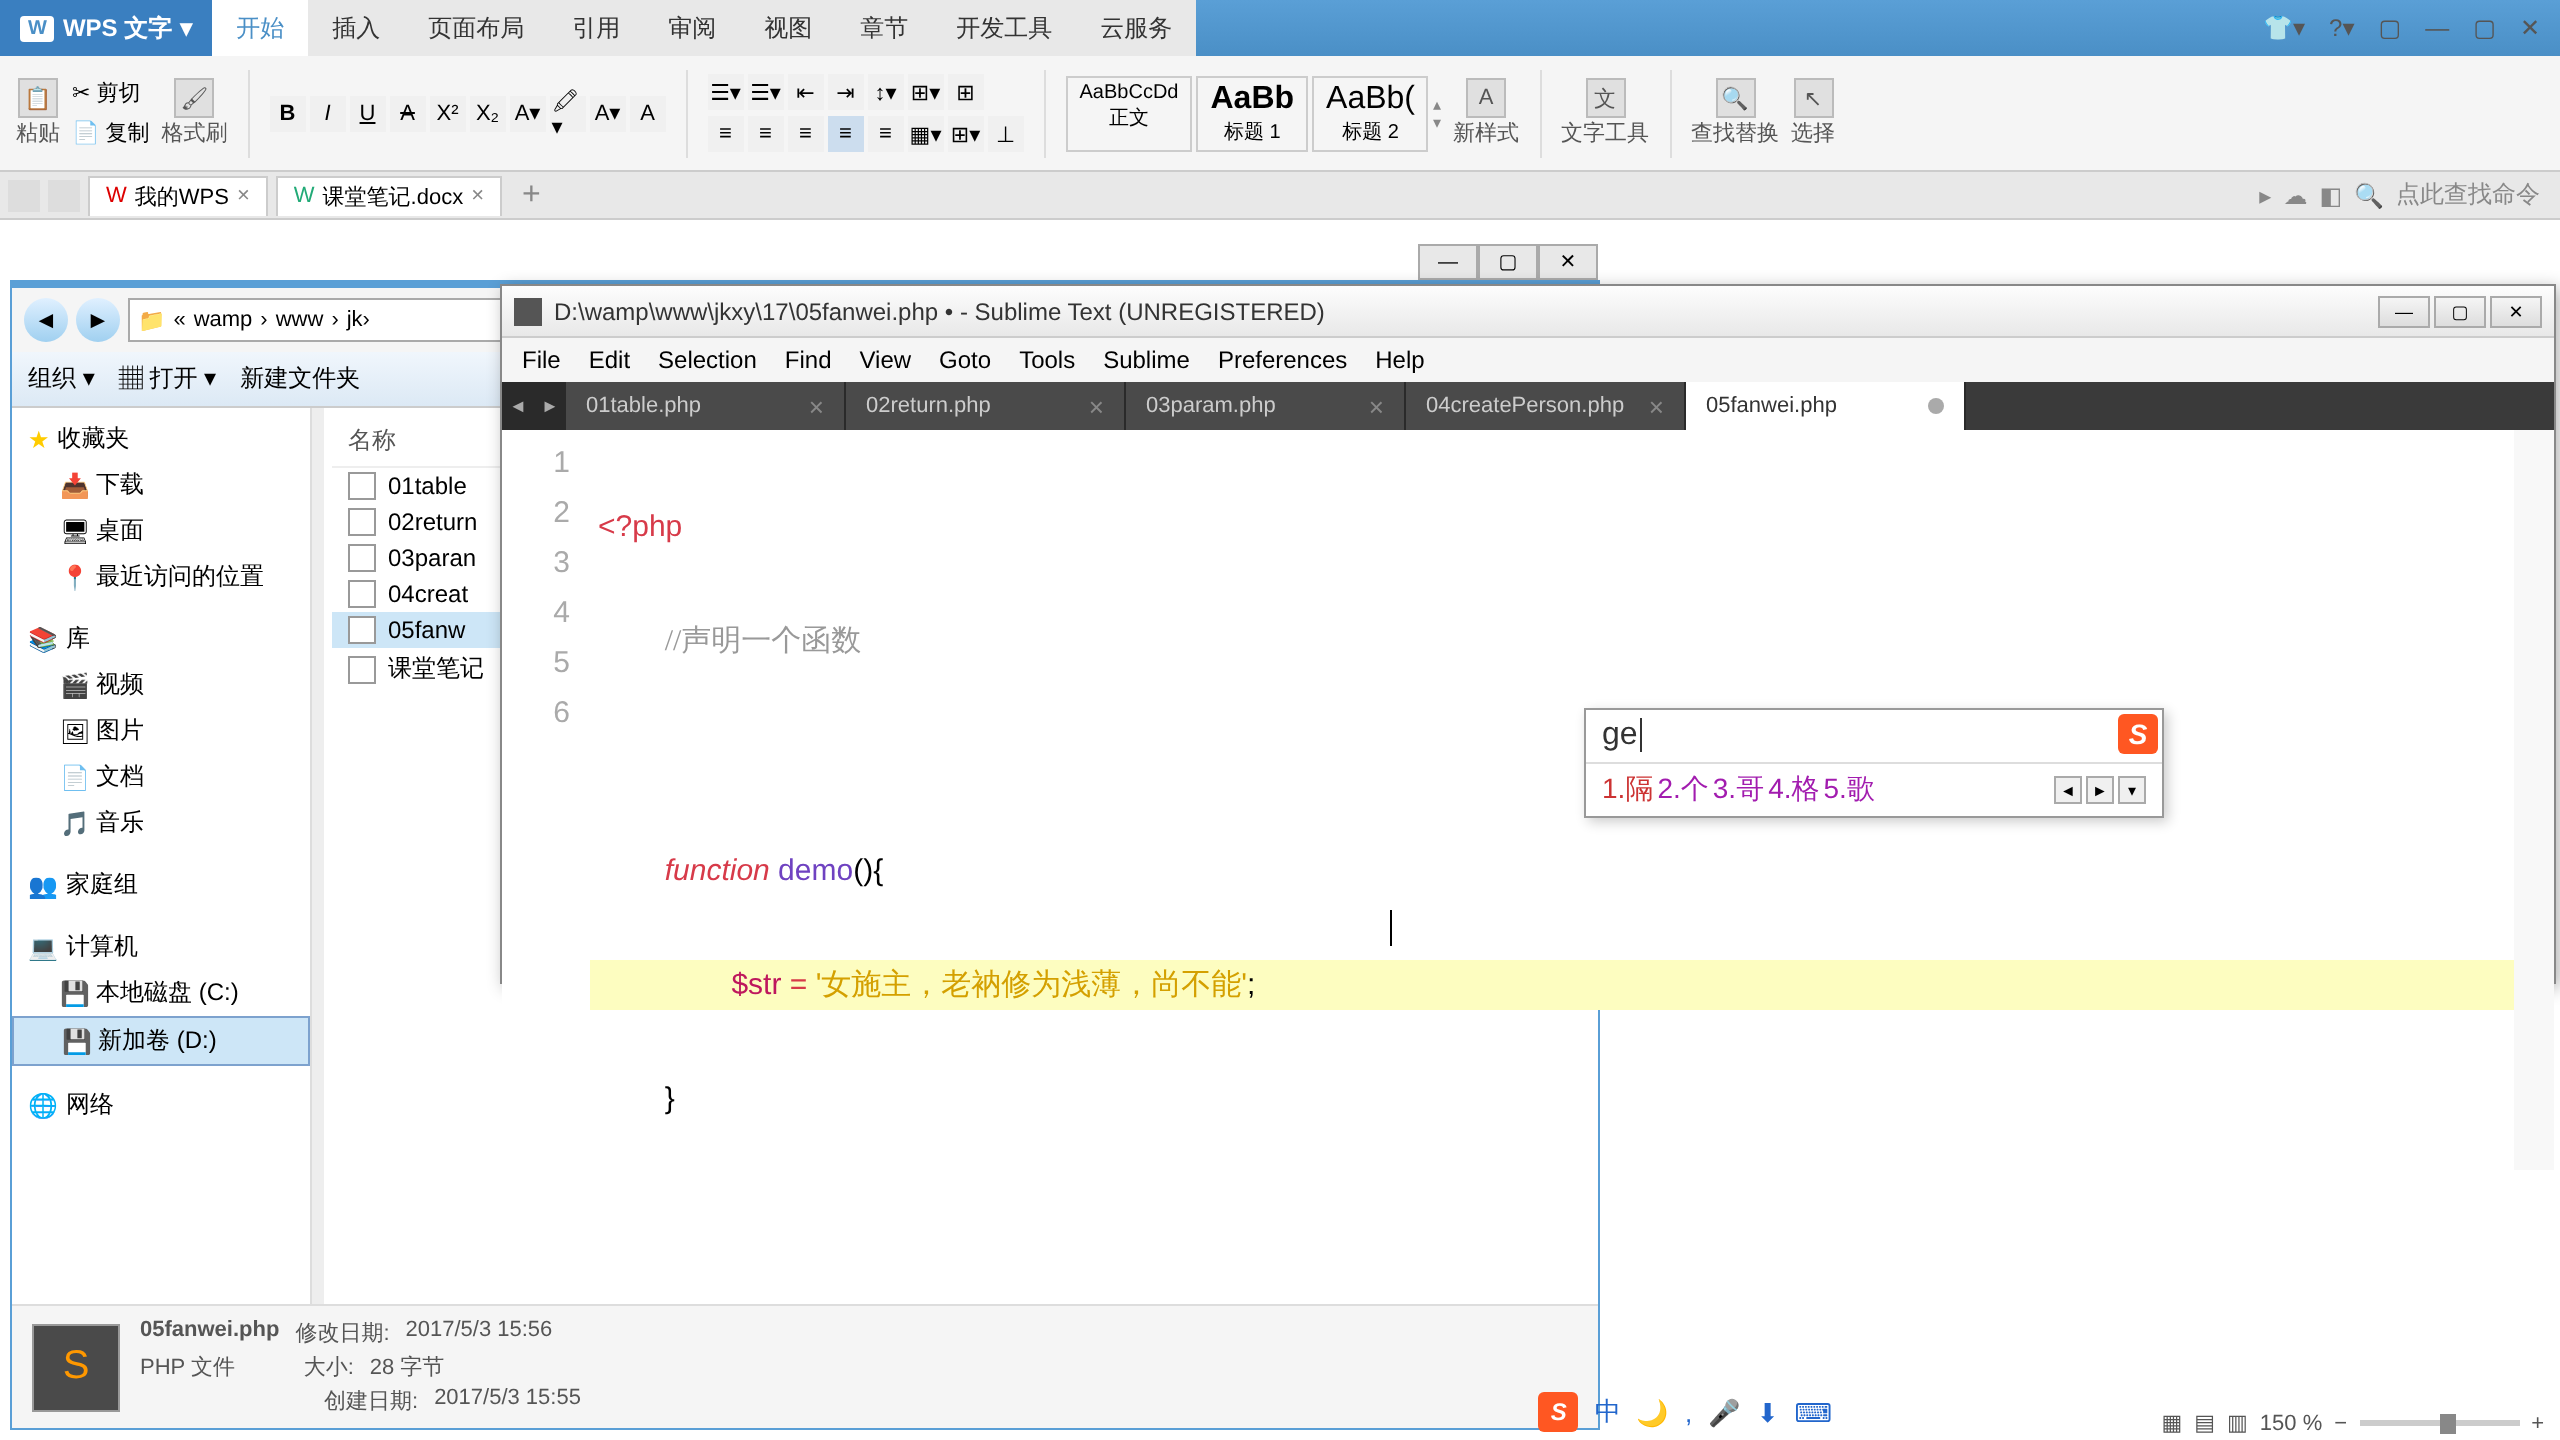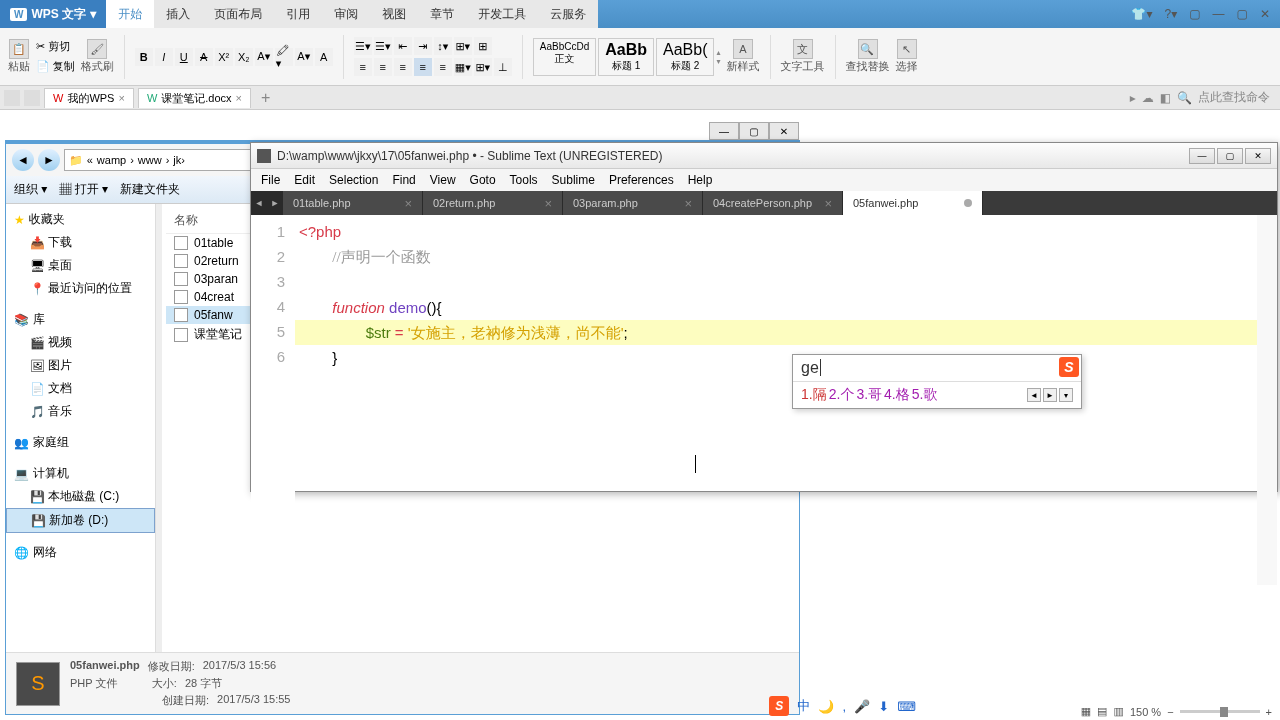--- a/index.html
+++ b/index.html
@@ -72,27 +72,27 @@
 .sublime-menu-item { padding: 2px 6px; }
 .sublime-tabs { height: 24px; background: #3a3a3a; display: flex; align-items: stretch; }
 .tab-nav { width: 16px; background: #2a2a2a; color: #aaa; display: flex; align-items: center; justify-content: center; font-size: 9px; }
 .sublime-tab { display: flex; align-items: center; padding: 0 10px; background: #4a4a4a; color: #ccc; font-size: 11px; gap: 8px; border-right: 1px solid #2a2a2a; min-width: 140px; justify-content: space-between; }
 .sublime-tab.active { background: #fff; color: #333; }
 .tab-close { color: #888; font-size: 13px; }
 .tab-dirty { width: 8px; height: 8px; border-radius: 50%; background: #aaa; }
 .sublime-editor { display: flex; height: 370px; position: relative; }
 .gutter { width: 44px; background: #fff; text-align: right; padding: 4px 10px 4px 0; color: #aaa; font-family: Consolas, monospace; font-size: 15px; line-height: 25px; }
 .code { flex: 1; padding: 4px 0; font-family: Consolas, monospace; font-size: 15px; line-height: 25px; position: relative; }
-.code-line { white-space: pre; padding-left: 4px; }
+.code-line { white-space: pre; padding-left: 4px; margin-top: 32px; }
 .code-line.hl { background: #fdfdc0; }
 .k-tag { color: #d73a49; }
 .k-comment { color: #999; font-family: Liberation Serif, serif; }
 .k-func { color: #6f42c1; }
 .k-keyword { color: #d73a49; font-style: italic; }
-.k-var { color: #4d7c0f; }
+.k-var { color: #be185d; }
 .k-op { color: #d73a49; }
 .k-string { color: #d4a000; }
 .minimap { width: 20px; background: #f8f8f8; }
 
 
 .ime { position: absolute; top: 354px; left: 792px; width: 290px; background: #fff; border: 1px solid #999; box-shadow: 2px 2px 6px rgba(0,0,0,0.2); z-index: 100; }
 .ime-input { padding: 4px 8px; font-size: 16px; color: #333; border-bottom: 1px solid #ddd; position: relative; }
 .ime-input-text { border-right: 1px solid #333; padding-right: 1px; }
 .ime-logo { position: absolute; right: 2px; top: 2px; width: 20px; height: 20px; background: #ff5722; color: #fff; border-radius: 3px; display: flex; align-items: center; justify-content: center; font-weight: bold; font-style: italic; font-size: 14px; }
 .ime-candidates { display: flex; align-items: center; padding: 4px 8px; gap: 2px; font-size: 14px; }

